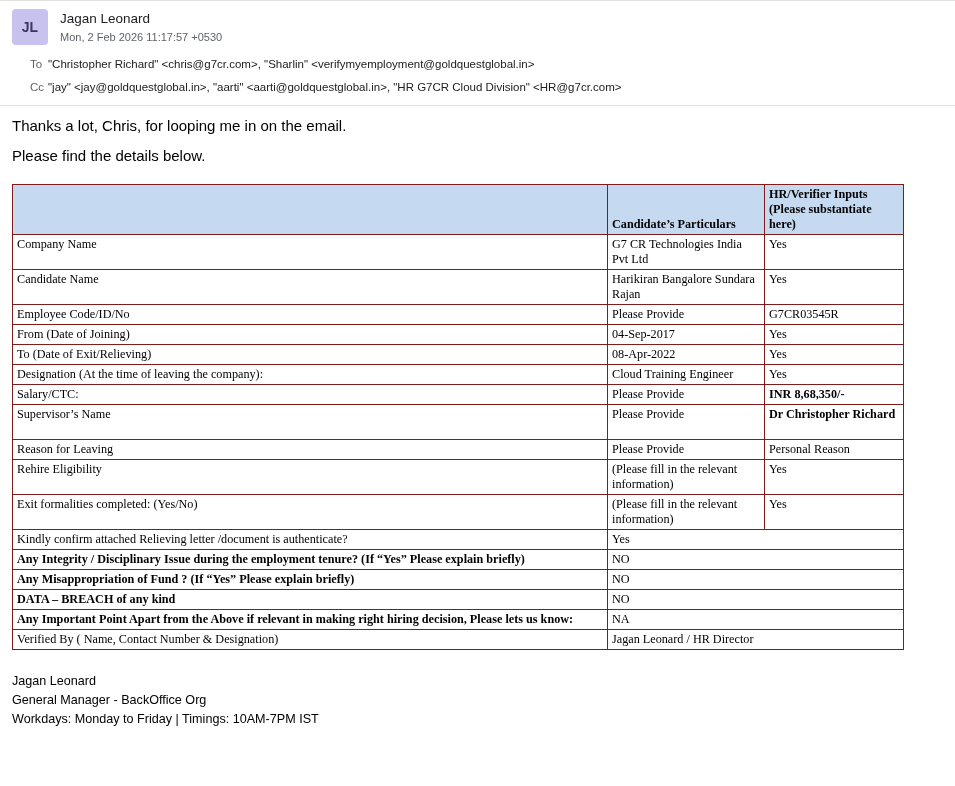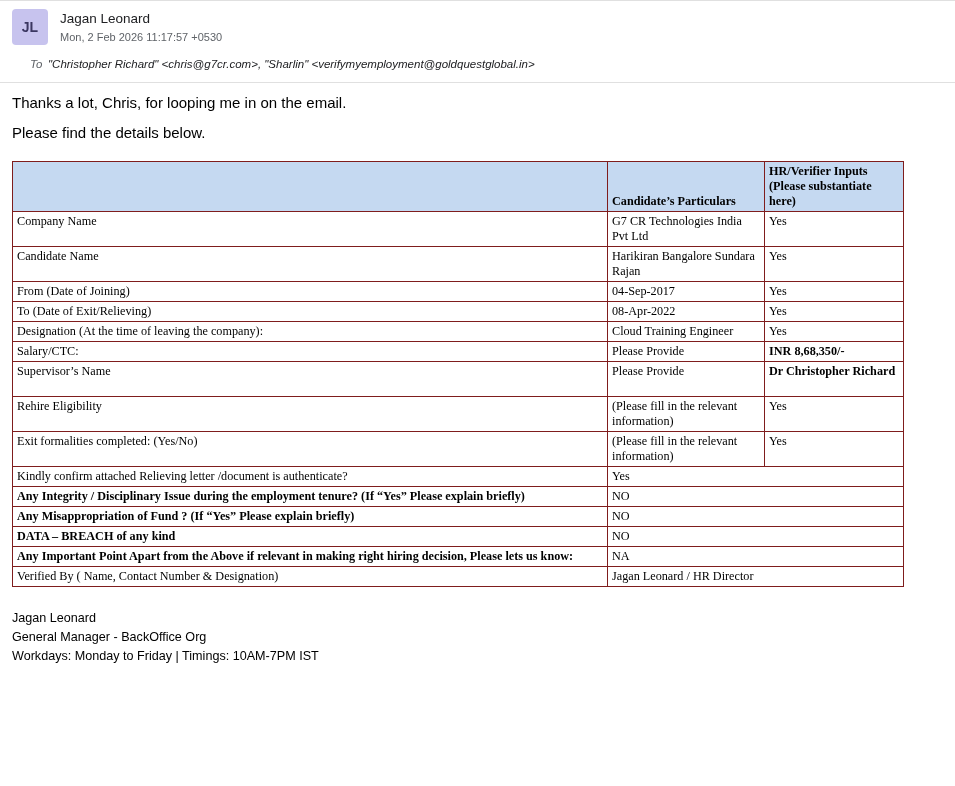--- a/index.html
+++ b/index.html
@@ -53,21 +53,20 @@
   }
   .sender-date {
     font-size: 11px;
     color: #5f6368;
     line-height: 16px;
     margin-top: 2px;
   }
   .recipients {
     margin-top: 8px;
     margin-left: 0;
-    font-style: italic;
   }
   .recip-row {
     display: flex;
     align-items: baseline;
     font-size: 12px;
     line-height: 17px;
     padding: 3px 0;
   }
   .recip-label {
     width: 36px;
@@ -154,20 +153,24 @@
       <div class="sender-block">
         <div class="sender-name">Jagan Leonard</div>
         <div class="sender-date">Mon, 2 Feb 2026 11:17:57 +0530</div>
       </div>
     </div>
 
     <div class="recipients">
       <div class="recip-row">
         <div class="recip-label">To</div>
         <div class="recip-value">"Christopher Richard" &lt;chris@g7cr.com&gt;, "Sharlin" &lt;verifymyemployment@goldquestglobal.in&gt;</div>
+      </div>
+      <div class="recip-row">
+        <div class="recip-label">Cc</div>
+        <div class="recip-value">"jay" &lt;jay@goldquestglobal.in&gt;, "aarti" &lt;aarti@goldquestglobal.in&gt;, "HR G7CR Cloud Division" &lt;HR@g7cr.com&gt;</div>
       </div>
     </div>
   </div>
 
   <hr class="divider">
 
   <div class="body-text">
     <p>Thanks a lot, Chris, for looping me in on the email.</p>
     <p>Please find the details below.</p>
   </div>
@@ -187,20 +190,25 @@
             <td class="c0 cell-tall vmid">Company Name</td>
             <td class="c1 cell-tall">G7 CR Technologies India Pvt Ltd</td>
             <td class="c2 cell-tall vmid">Yes</td>
           </tr>
           <tr>
             <td class="c0 cell-tall vmid">Candidate Name</td>
             <td class="c1 cell-tall">Harikiran Bangalore Sundara Rajan</td>
             <td class="c2 cell-tall vmid">Yes</td>
           </tr>
           <tr>
+            <td class="c0">Employee Code/ID/No</td>
+            <td class="c1">Please Provide</td>
+            <td class="c2">G7CR03545R</td>
+          </tr>
+          <tr>
             <td class="c0">From (Date of Joining)</td>
             <td class="c1">04-Sep-2017</td>
             <td class="c2">Yes</td>
           </tr>
           <tr>
             <td class="c0">To (Date of Exit/Relieving)</td>
             <td class="c1">08-Apr-2022</td>
             <td class="c2">Yes</td>
           </tr>
           <tr>
@@ -210,20 +218,25 @@
           </tr>
           <tr>
             <td class="c0">Salary/CTC:</td>
             <td class="c1">Please Provide</td>
             <td class="c2 b">INR 8,68,350/-</td>
           </tr>
           <tr>
             <td class="c0 cell-tall vmid">Supervisor’s Name</td>
             <td class="c1 cell-tall">Please Provide</td>
             <td class="c2 cell-tall vmid b">Dr Christopher Richard</td>
+          </tr>
+          <tr>
+            <td class="c0">Reason for Leaving</td>
+            <td class="c1">Please Provide</td>
+            <td class="c2">Personal Reason</td>
           </tr>
           <tr>
             <td class="c0 cell-tall vmid">Rehire Eligibility</td>
             <td class="c1 cell-tall">(Please fill in the relevant information)</td>
             <td class="c2 cell-tall vmid">Yes</td>
           </tr>
           <tr>
             <td class="c0 cell-tall vmid">Exit formalities completed: (Yes/No)</td>
             <td class="c1 cell-tall">(Please fill in the relevant information)</td>
             <td class="c2 cell-tall vmid">Yes</td>

